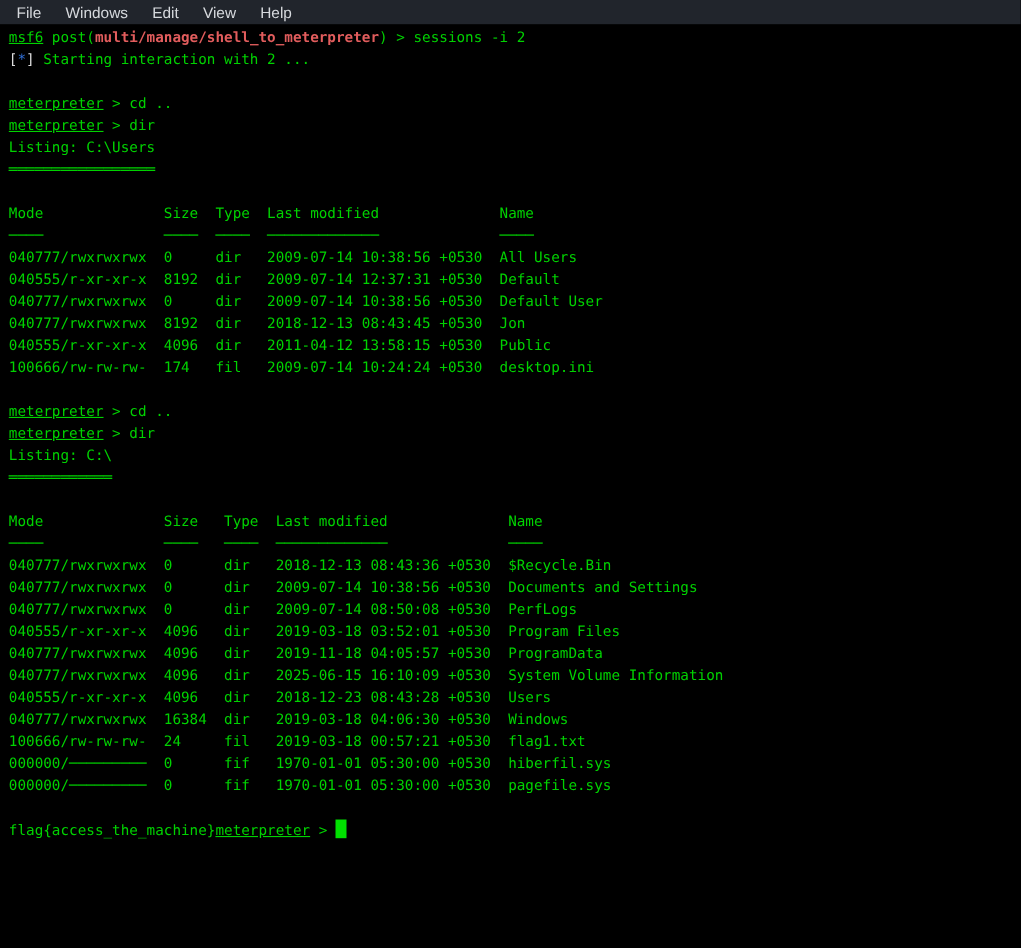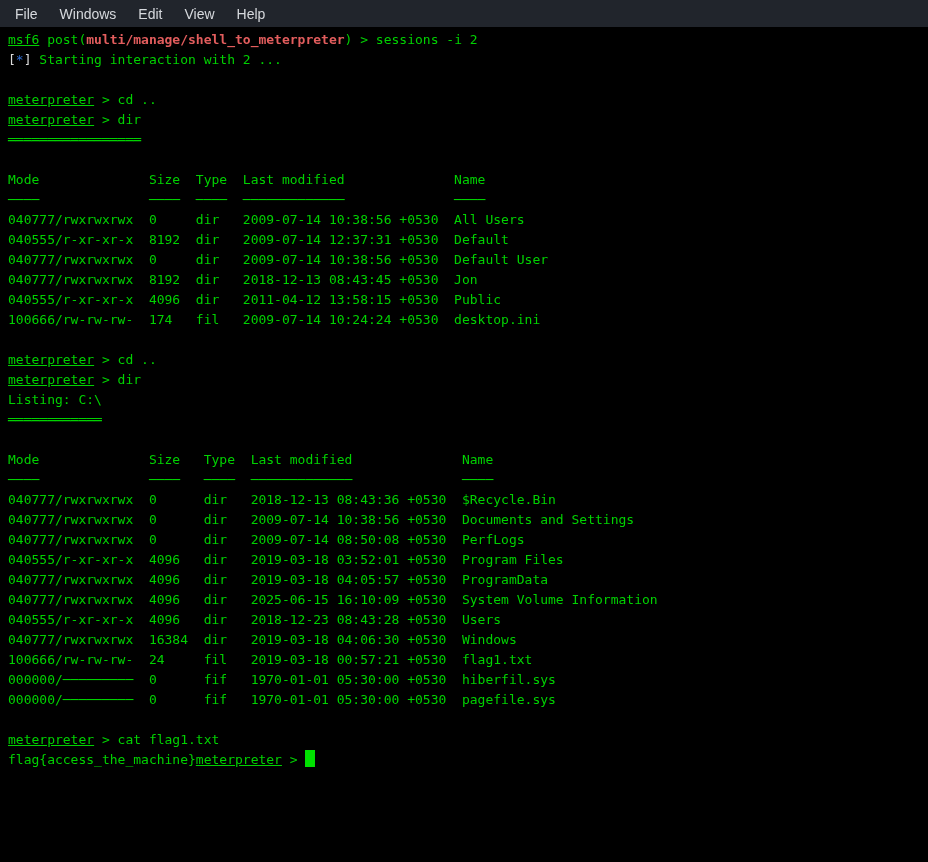--- a/index.html
+++ b/index.html
@@ -2,21 +2,21 @@
 <html><head>
 <meta charset="utf-8">
 <style>
   html,body { margin:0; padding:0; }
   body {
     width:928px; height:862px;
     background:#000000;
     overflow:hidden;
   }
   .menubar {
-    height:27px;
+    height:22px;
     background:#21252c;
     display:flex;
     align-items:center;
     padding-left:4px;
     font-family:"Liberation Sans", sans-serif;
     font-size:14px;
     color:#d6d9dd;
   }
   .menu-item { padding:0 11px; cursor:default; }
   .terminal {
@@ -52,20 +52,21 @@
 <div class="terminal">
 
   <div class="line"><span class="u">msf6</span><span> post(</span><span class="red">multi/manage/shell_to_meterpreter</span><span>) &gt; sessions -i 2</span></div>
 
   <div class="line"><span class="white">[</span><span class="blue">*</span><span class="white">]</span><span> Starting interaction with 2 ...</span></div>
 
   <div class="line"></div>
 
   <div class="line"><span class="u">meterpreter</span><span> &gt; cd ..</span></div>
   <div class="line"><span class="u">meterpreter</span><span> &gt; dir</span></div>
+  <div class="line">Listing: C:\Users</div>
   <div class="line">═════════════════</div>
 
   <div class="line"></div>
 
   <div class="line">Mode              Size  Type  Last modified              Name</div>
   <div class="line">────              ────  ────  ─────────────              ────</div>
   <div class="line">040777/rwxrwxrwx  0     dir   2009-07-14 10:38:56 +0530  All Users</div>
   <div class="line">040555/r-xr-xr-x  8192  dir   2009-07-14 12:37:31 +0530  Default</div>
   <div class="line">040777/rwxrwxrwx  0     dir   2009-07-14 10:38:56 +0530  Default User</div>
   <div class="line">040777/rwxrwxrwx  8192  dir   2018-12-13 08:43:45 +0530  Jon</div>
@@ -80,27 +81,26 @@
   <div class="line">════════════</div>
 
   <div class="line"></div>
 
   <div class="line">Mode              Size   Type  Last modified              Name</div>
   <div class="line">────              ────   ────  ─────────────              ────</div>
   <div class="line">040777/rwxrwxrwx  0      dir   2018-12-13 08:43:36 +0530  $Recycle.Bin</div>
   <div class="line">040777/rwxrwxrwx  0      dir   2009-07-14 10:38:56 +0530  Documents and Settings</div>
   <div class="line">040777/rwxrwxrwx  0      dir   2009-07-14 08:50:08 +0530  PerfLogs</div>
   <div class="line">040555/r-xr-xr-x  4096   dir   2019-03-18 03:52:01 +0530  Program Files</div>
-  <div class="line">040777/rwxrwxrwx  4096   dir   2019-03-18 04:05:57 +0530  ProgramData</div>
+  <div class="line">040777/rwxrwxrwx  4096   dir   2019-11-18 04:05:57 +0530  ProgramData</div>
   <div class="line">040777/rwxrwxrwx  4096   dir   2025-06-15 16:10:09 +0530  System Volume Information</div>
   <div class="line">040555/r-xr-xr-x  4096   dir   2018-12-23 08:43:28 +0530  Users</div>
   <div class="line">040777/rwxrwxrwx  16384  dir   2019-03-18 04:06:30 +0530  Windows</div>
   <div class="line">100666/rw-rw-rw-  24     fil   2019-03-18 00:57:21 +0530  flag1.txt</div>
   <div class="line">000000/─────────  0      fif   1970-01-01 05:30:00 +0530  hiberfil.sys</div>
   <div class="line">000000/─────────  0      fif   1970-01-01 05:30:00 +0530  pagefile.sys</div>
 
   <div class="line"></div>
 
-  <div class="line"><span class="u">meterpreter</span><span> &gt; cat flag1.txt</span></div>
 
   <div class="line"><span>flag{access_the_machine}</span><span class="u">meterpreter</span><span> &gt; </span><span class="cursor"></span></div>
 
 </div>
 
 </body></html>

